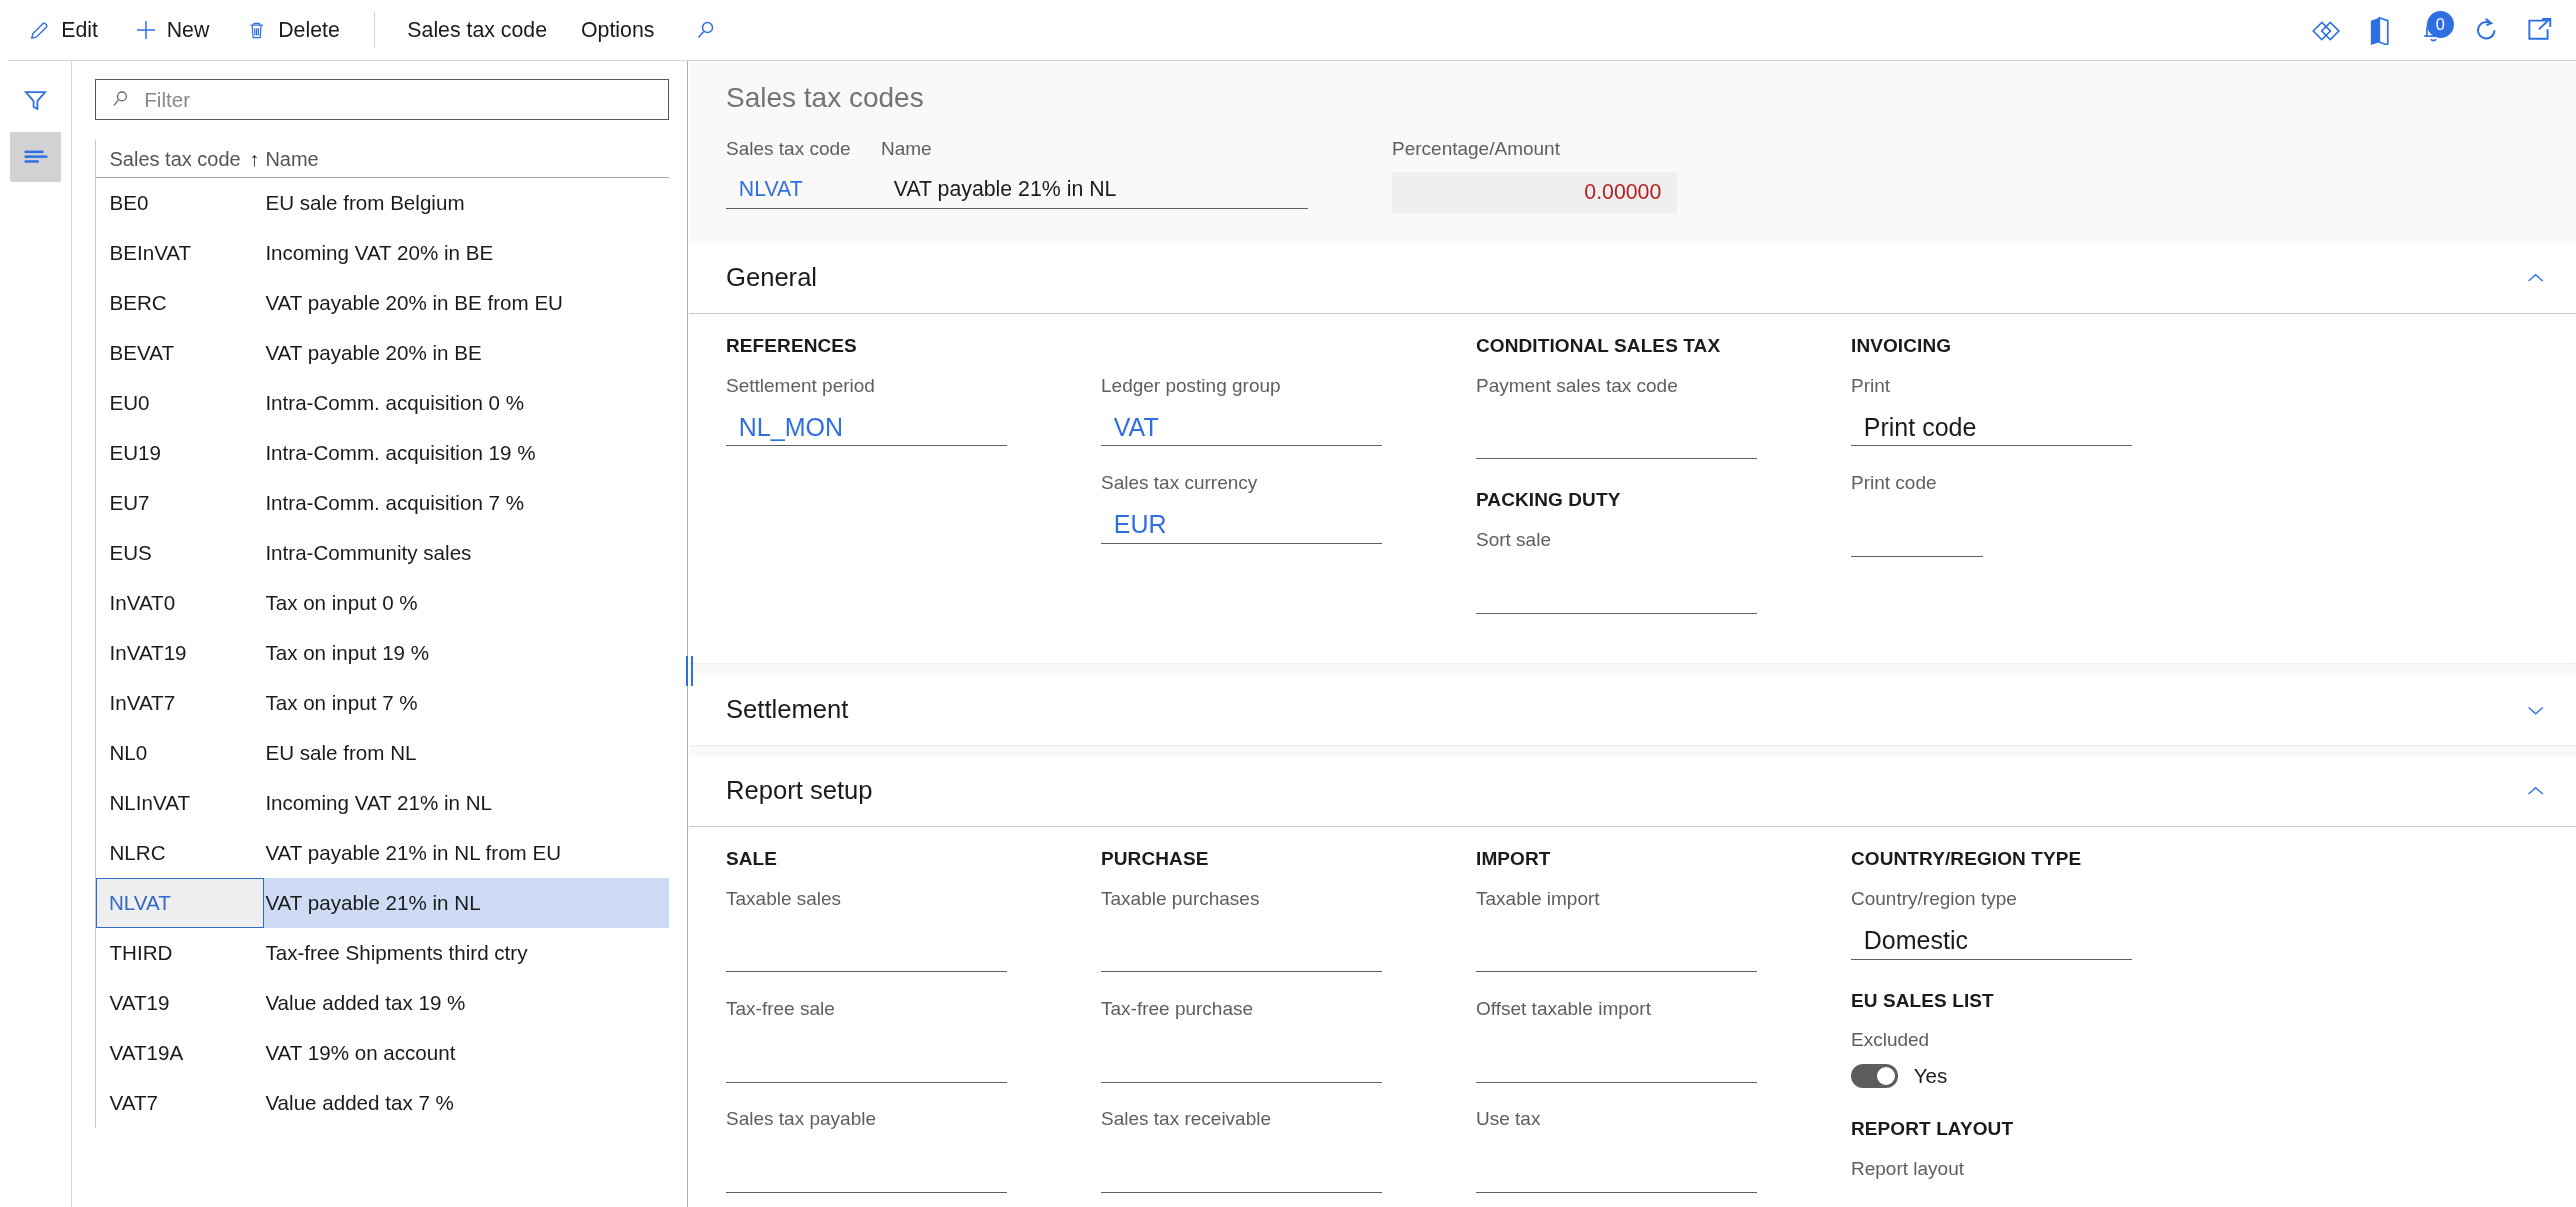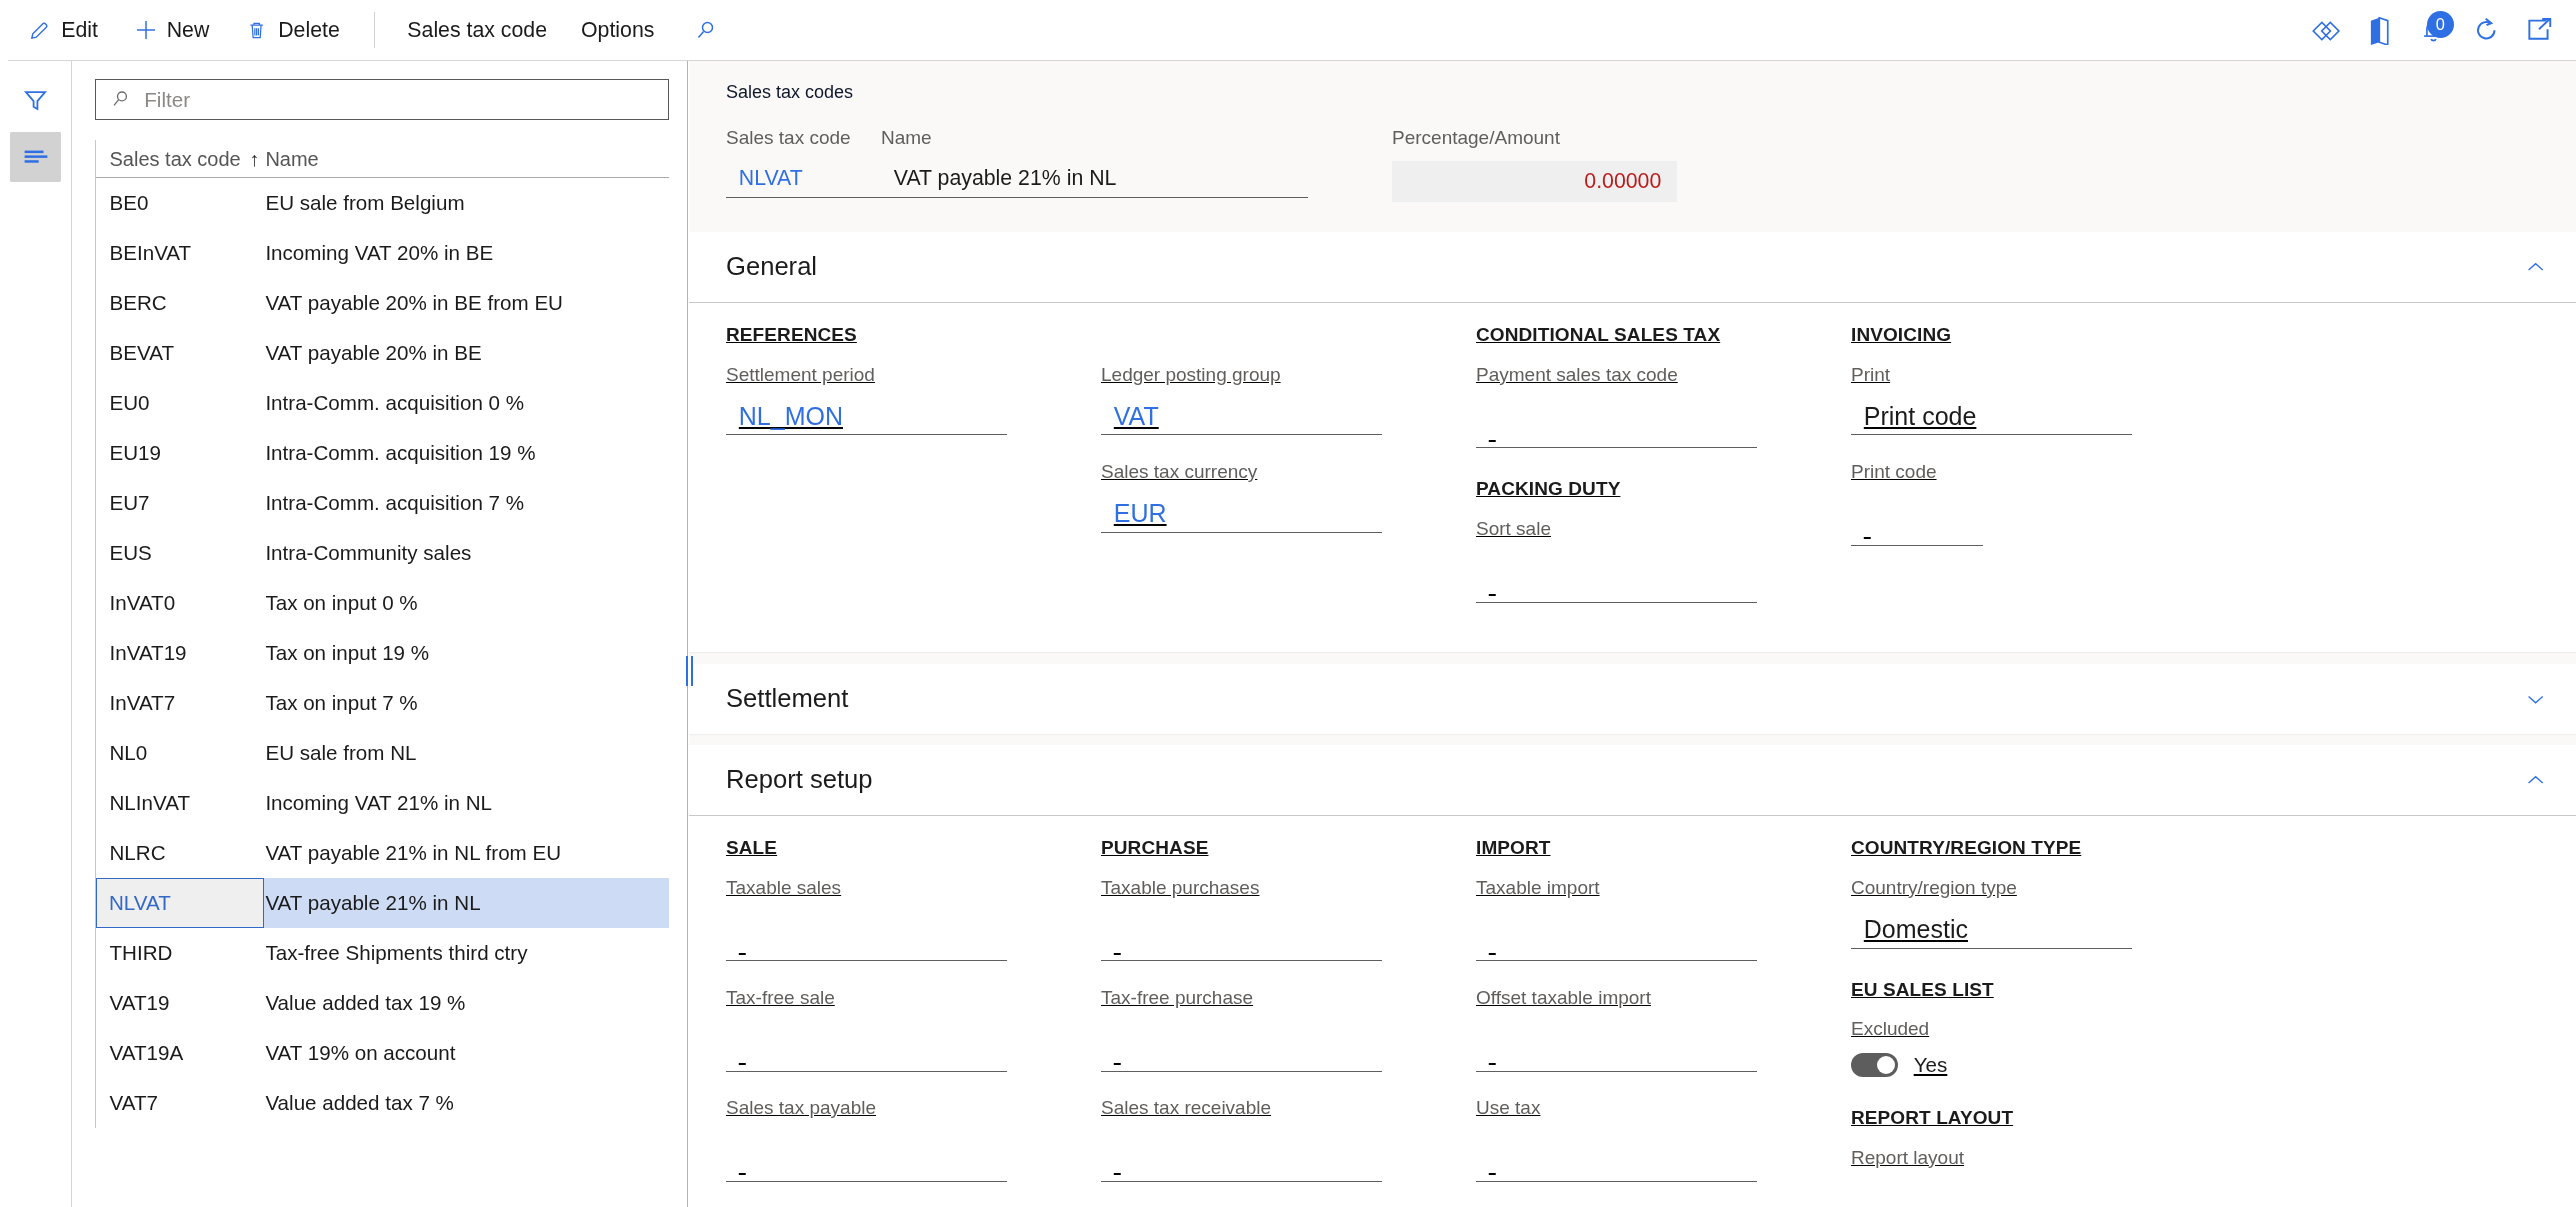--- a/index.html
+++ b/index.html
@@ -94,21 +94,21 @@
     z-index:6;
   }
   .splitter i { display:block; width:2.1px; height:30px; background:#2f6fe4; }
 
   
   .detail {
     position:absolute; left:689px; top:61px; width:1887px; height:1146px;
     background:#faf9f8; overflow:hidden;
   }
   .dhead { padding:21.3px 0 0 37px; }
-  .dtitle { font-size:18px; color:#0f172a; }
+  .dtitle { font-size:28px; color:#737373; }
   .dfields { display:flex; margin-top:23.5px; }
   .fld { display:flex; flex-direction:column; }
   .fld-label { font-size:19px; color:#605e5c; margin-bottom:12px; }
   .fld-val {
     font-size:21.3px; color:#1b1b1b; height:37px; display:flex; align-items:center;
     border-bottom:1.4px solid #605e5c; padding-left:12.8px;
   }
   .fld-val.link { color:#2f6fe4; }
   .fld-val.disabled {
     background:#f0efef; border-bottom:none; color:#b91c1c;
@@ -119,21 +119,21 @@
   .card {
     background:#ffffff; margin:0 0 11.4px 0; box-shadow:0 0.7px 2.1px rgba(0,0,0,0.12);
   }
   .card-head {
     height:70px; display:flex; align-items:center; padding:0 30px 0 37px;
     cursor:pointer; position:relative;
   }
   .card-head h2 { font-size:25.6px; font-weight:400; color:#1b1b1b; }
   .chev { margin-left:auto; color:#2f6fe4; display:flex; align-items:center; }
   .card-divider { height:0.7px; background:#c8c8c8; }
-  .card-body { padding:21.3px 37px 24px 37px; display:flex;text-decoration:underline; }
+  .card-body { padding:21.3px 37px 24px 37px; display:flex; }
   .col { }
   .grouphdr {
     font-size:19px; font-weight:700; color:#1b1b1b; letter-spacing:0.1px;
     text-transform:uppercase; margin-bottom:18.5px; height:21.3px;
   }
   .grouphdr.spacer { visibility:hidden; }
   .field { margin-bottom:25.6px; }
   .field .lbl { font-size:19px; color:#605e5c; margin-bottom:12.8px; }
   .field .inp {
     height:37px; border-bottom:1.4px solid #605e5c; font-size:25px; color:#1b1b1b;

